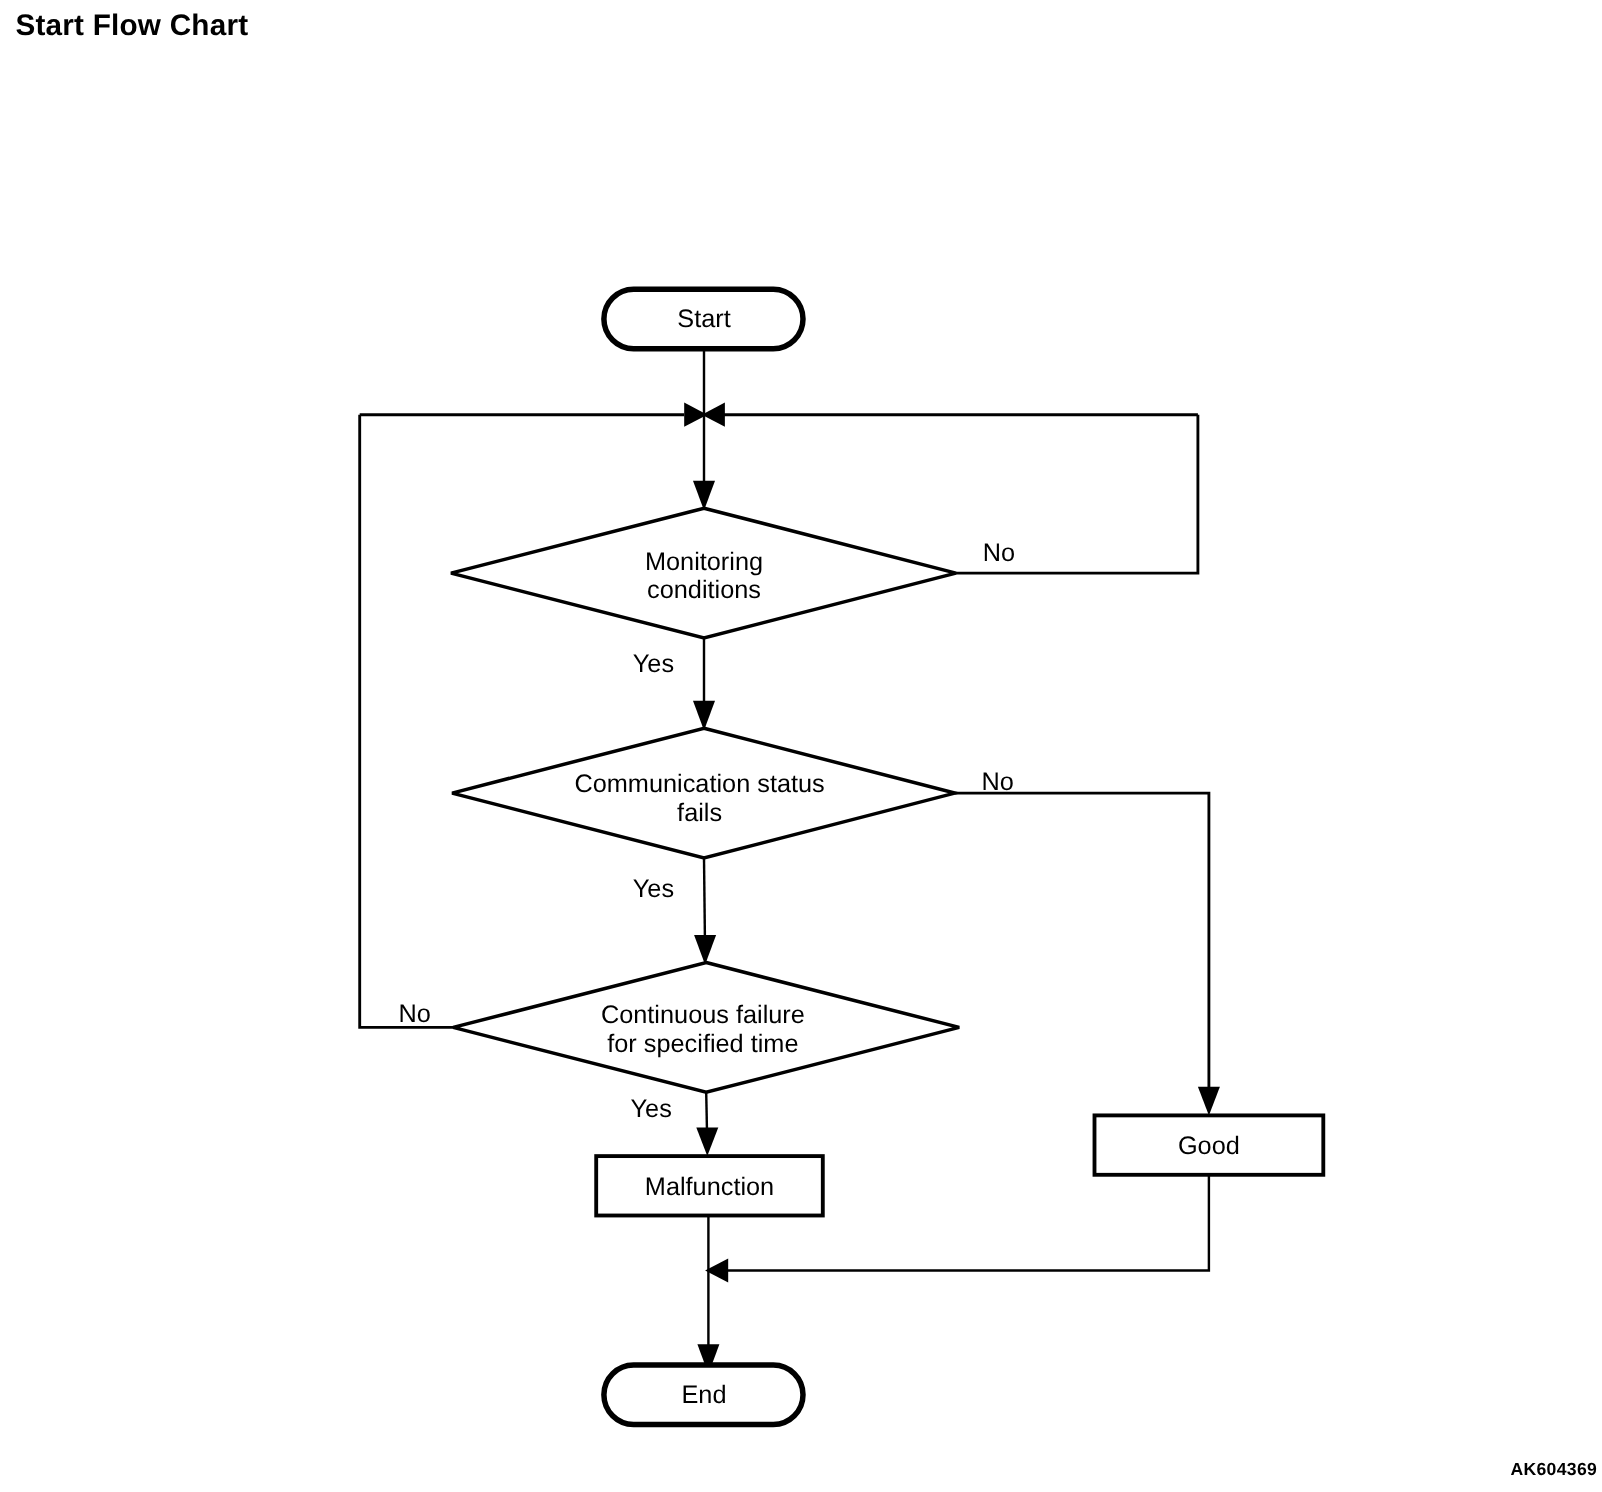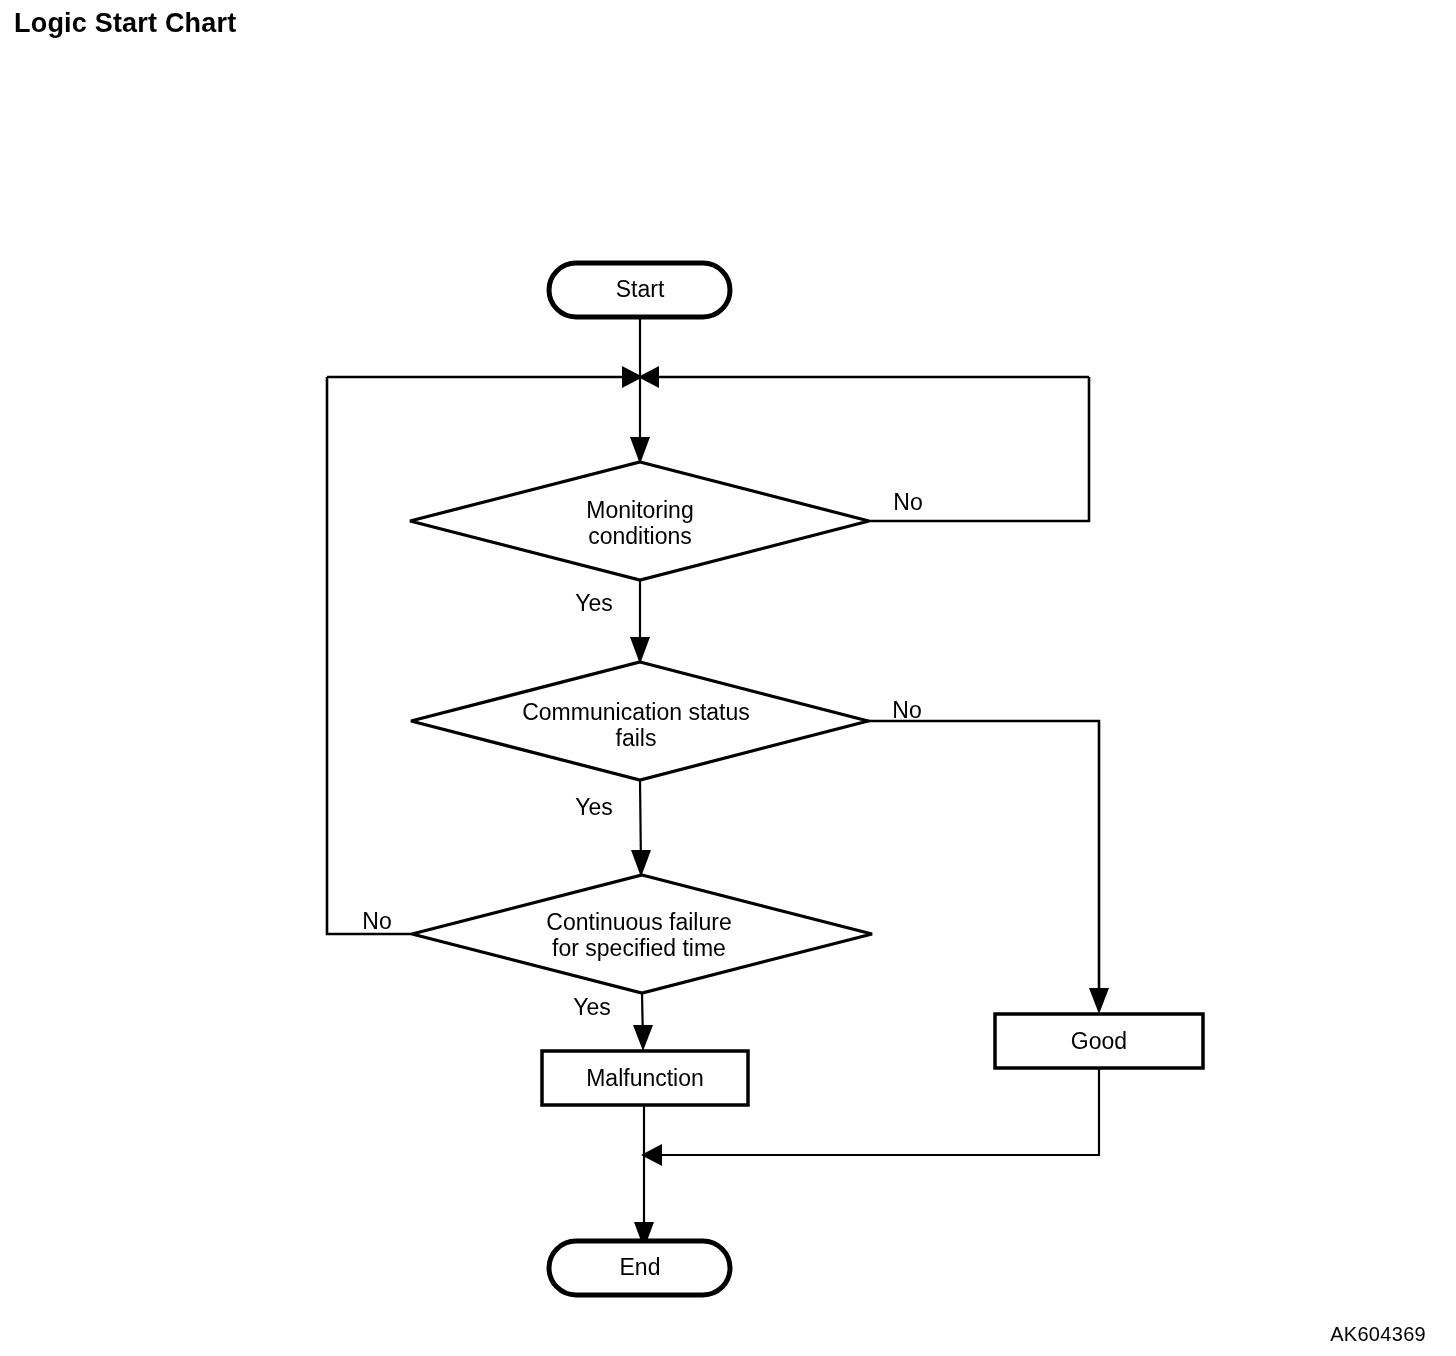--- a/index.html
+++ b/index.html
@@ -20,24 +20,24 @@
     position: absolute;
     left: 14px;
     top: 8px;
     font-size: 27px;
     font-weight: bold;
     letter-spacing: 0.2px;
     white-space: nowrap;
   }
   #figure-code {
     position: absolute;
-    right: 30px;
+    right: 4px;
     bottom: 10px;
-    font-size: 20px;
-    font-weight: normal;
+    font-size: 16px;
+    font-weight: bold;
     letter-spacing: 0.3px;
     white-space: nowrap;
   }
   #flow-svg {
     position: absolute;
     left: 0;
     top: 0;
     width: 1456px;
     height: 1356px;
   }
@@ -78,21 +78,21 @@
     text-anchor: middle;
     dominant-baseline: middle;
   }
   text.edge-label {
     text-anchor: middle;
   }
 </style>
 </head>
 <body>
 
-<div id="page-title">Logic Start Chart</div>
+<div id="page-title">Start Flow Chart</div>
 
 <svg id="flow-svg" viewBox="0 0 1456 1356">
 
   <line class="conn-thin" x1="640" y1="317" x2="640" y2="377"></line>
 
   <line class="conn" x1="327" y1="377" x2="622" y2="377"></line>
   <line class="conn" x1="658" y1="377" x2="1089" y2="377"></line>
 
   <polygon class="arrowhead" points="622,366 643,377 622,388"></polygon>
   <polygon class="arrowhead" points="659,366 638,377 659,388"></polygon>

